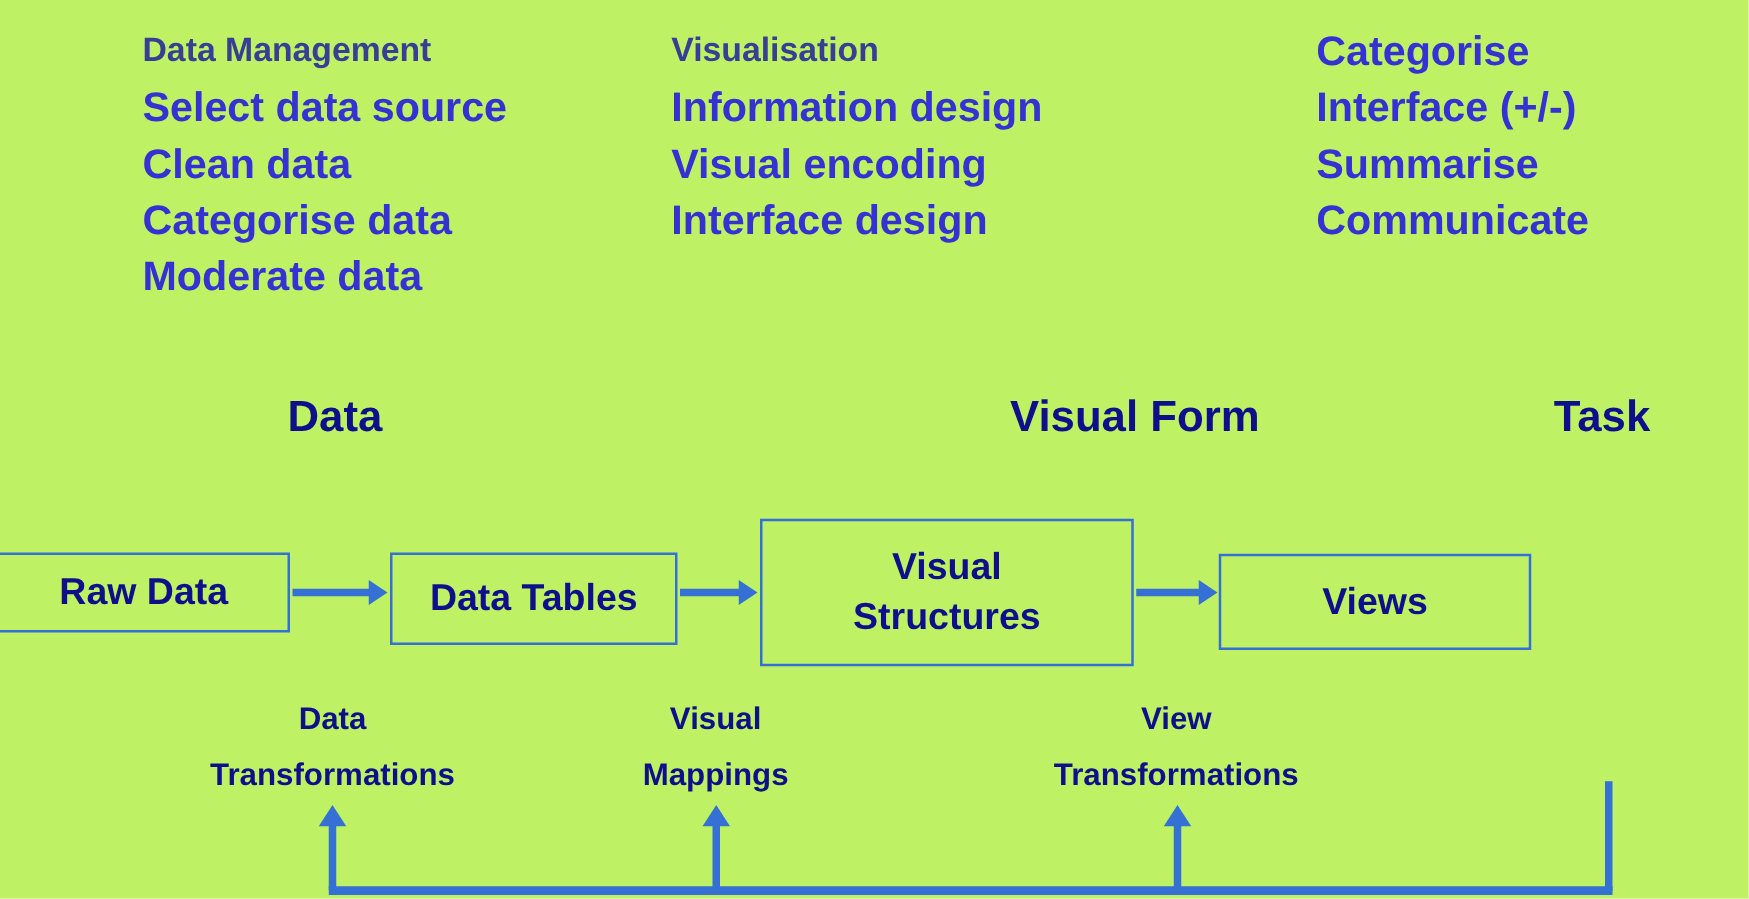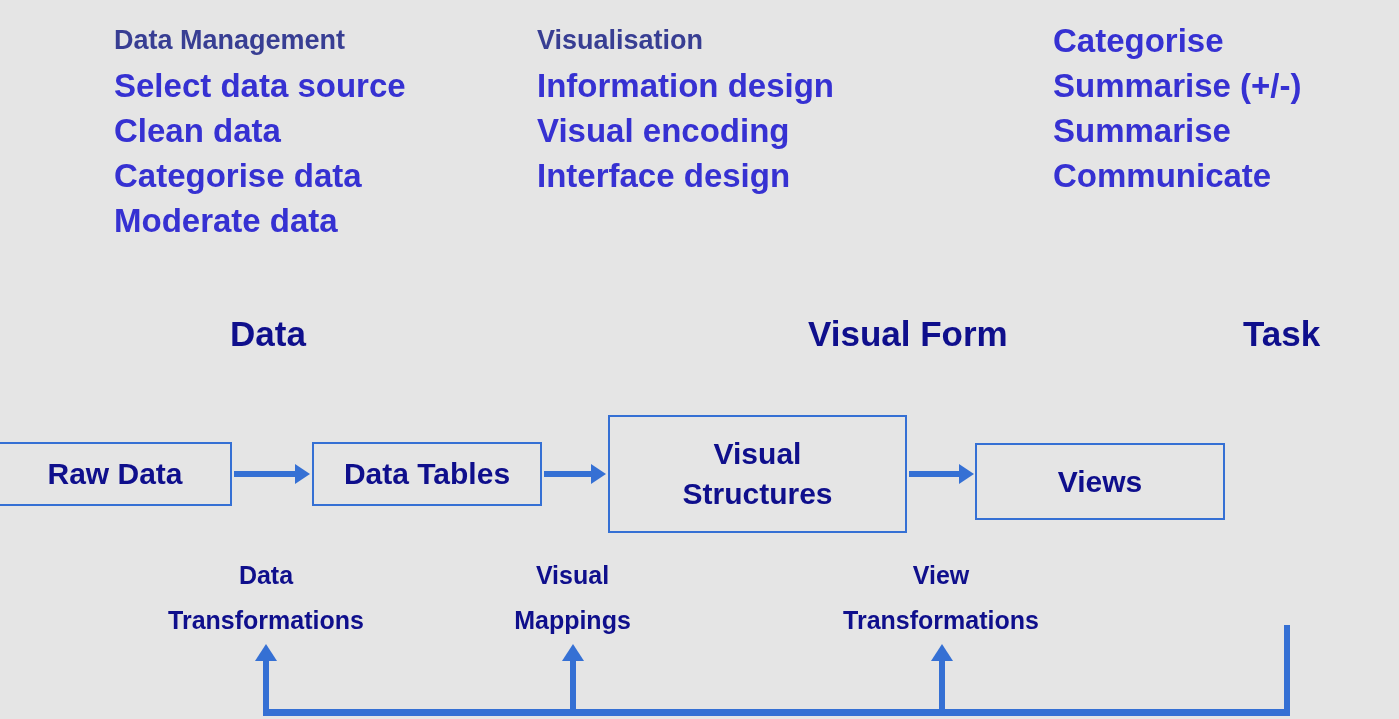--- a/index.html
+++ b/index.html
@@ -7,21 +7,21 @@
     padding: 0;
     background: #ffffff;
   }
   body {
     font-family: "Liberation Sans", sans-serif;
   }
   #canvas {
     position: relative;
     width: 1399px;
     height: 719px;
-    background: #e5e5e5;
+    background: #bef264;
     overflow: hidden;
   }
 
   
   .col {
     position: absolute;
     top: 18px;
   }
   #col-data-management { left: 114px; width: 420px; }
   #col-visualisation   { left: 537px; width: 420px; }
@@ -64,21 +64,21 @@
     align-items: center;
     justify-content: center;
     text-align: center;
     font-size: 30px;
     font-weight: bold;
     color: #0f0f8c;
     background: transparent;
     line-height: 40px;
   }
   #box-raw-data   { left: -2px;  top: 442px; width: 234px; height: 64px; }
-  #box-data-tables{ left: 312px; top: 442px; width: 230px; height: 64px; }
+  #box-data-tables{ left: 312px; top: 442px; width: 230px; height: 74px; }
   #box-visual-structures { left: 608px; top: 415px; width: 299px; height: 118px; }
   #box-views      { left: 975px; top: 443px; width: 250px; height: 77px; }
 
   
   .fwd-arrow {
     position: absolute;
     height: 6px;
     background: #3570d4;
   }
   .fwd-arrow::after {
@@ -162,21 +162,21 @@
 
   <div class="col" id="col-visualisation">
     <div class="col-header">Visualisation</div>
     <div class="col-item">Information design</div>
     <div class="col-item">Visual encoding</div>
     <div class="col-item">Interface design</div>
   </div>
 
   <div class="col" id="col-visual-analytics">
     <div class="col-item">Categorise</div>
-    <div class="col-item">Summarise (+/-)</div>
+    <div class="col-item">Interface (+/-)</div>
     <div class="col-item">Summarise</div>
     <div class="col-item">Communicate</div>
   </div>
 
   <div class="stage-heading" id="heading-data">Data</div>
   <div class="stage-heading" id="heading-visual-form">Visual Form</div>
   <div class="stage-heading" id="heading-task">Task</div>
 
   <div class="pipeline-box" id="box-raw-data">
     <span>Raw Data</span>

